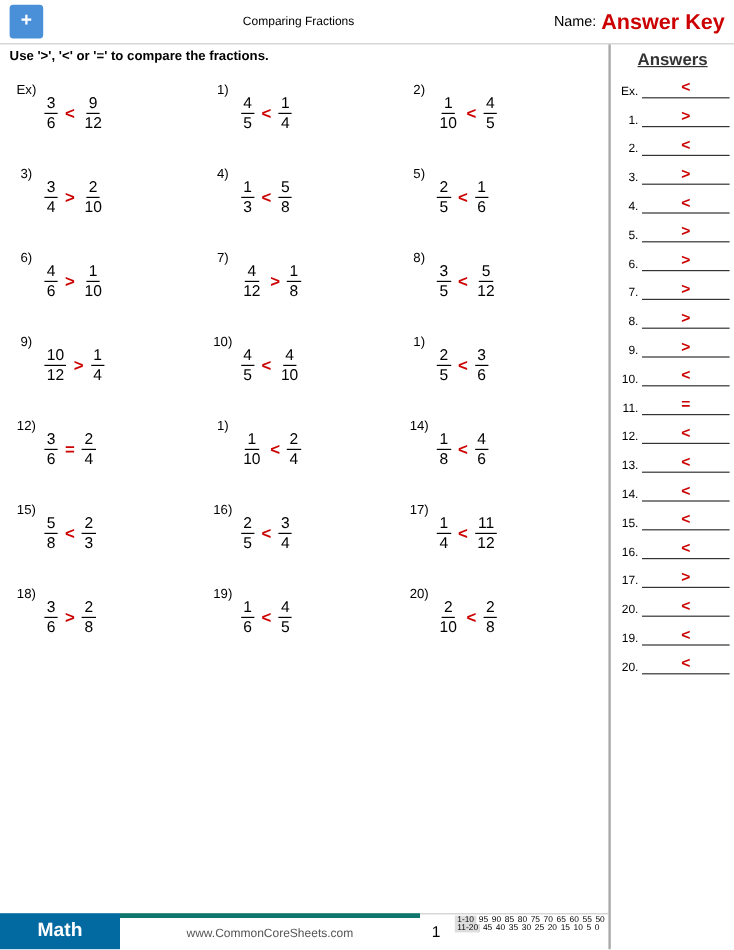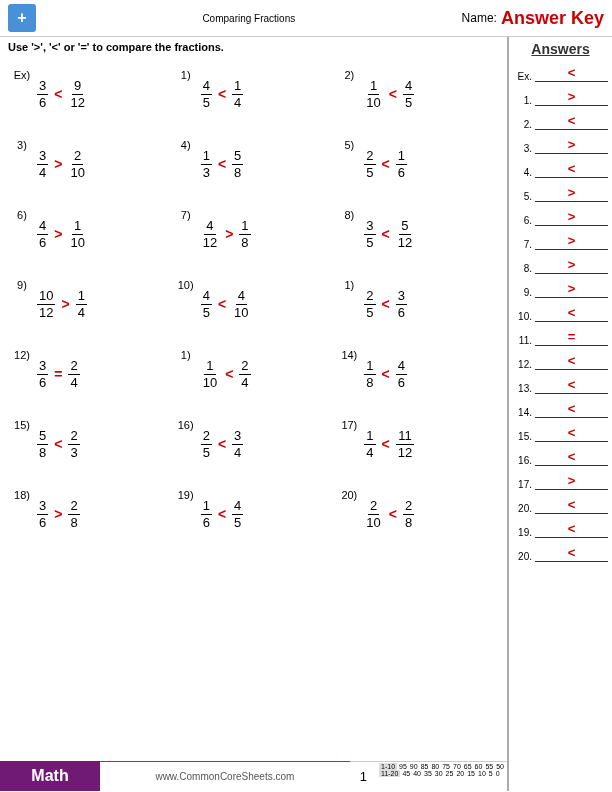--- a/index.html
+++ b/index.html
@@ -133,39 +133,39 @@
       position: absolute;
       bottom: 0;
       left: 0;
       right: 0;
       height: 30px;
       display: flex;
       align-items: stretch;
     }
 
     #math-label {
-      background: #701a75;
+      background: #0369a1;
       color: white;
       font-weight: bold;
       font-size: 16px;
       padding: 0 20px;
       display: flex;
       align-items: center;
       justify-content: center;
       min-width: 100px;
     }
 
     #website {
       flex: 1;
       display: flex;
       align-items: center;
       justify-content: center;
       font-size: 10px;
       color: #555;
-      border-top: 1px solid #0f766e;
+      border-top: 4px solid #0f766e;
     }
 
     #page-num {
       display: flex;
       align-items: center;
       justify-content: center;
       font-size: 13px;
       padding: 0 10px;
       border-top: 1px solid #ccc;
     }

